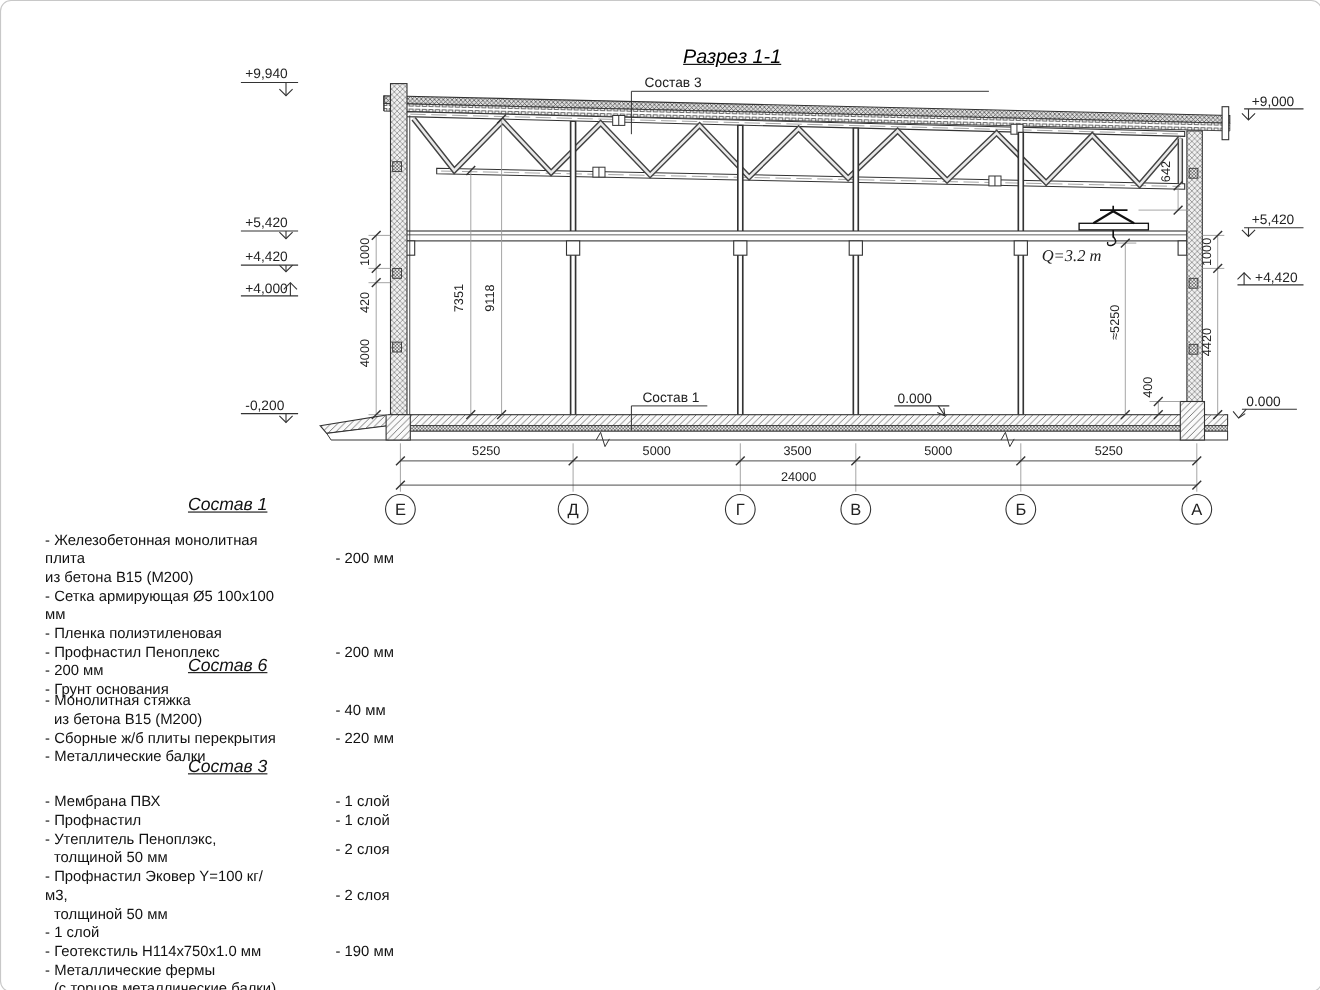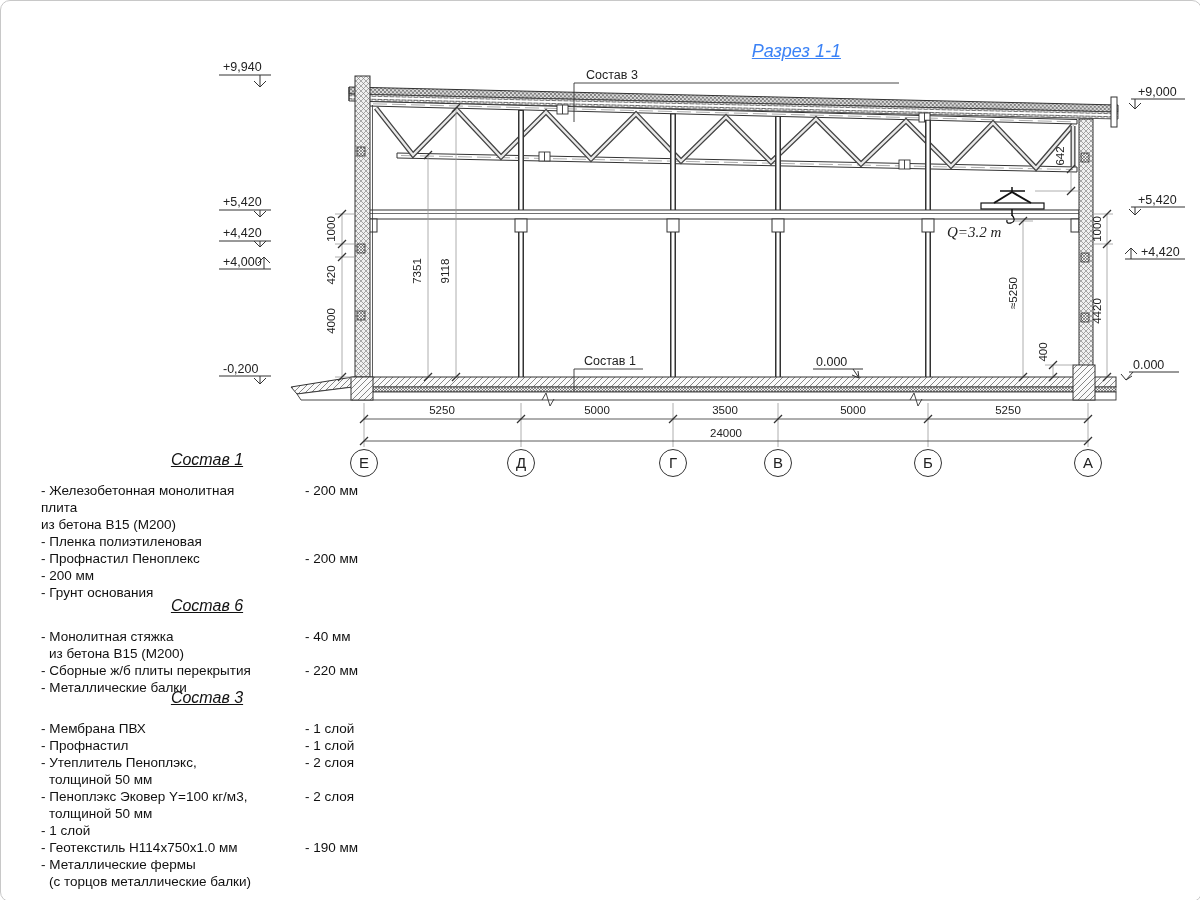--- a/index.html
+++ b/index.html
@@ -1,27 +1,27 @@
 <!DOCTYPE html>
 <html><head>
 <meta charset="utf-8">
 <style>
   html,body{margin:0;padding:0;background:#fff;}
   .page{position:relative;width:1200px;height:900px;background:#fff;border:1px solid #c8c8c8;border-radius:10px;overflow:hidden;font-family:"Liberation Sans",sans-serif;color:#1a1a1a;}
-  .title{position:absolute;left:620px;top:40px;width:220px;text-align:right;font-size:18px;font-style:italic;text-decoration:underline;color:#3b82f6;}
+  .title{position:absolute;left:620px;top:40px;width:220px;text-align:left;font-size:18px;font-style:italic;text-decoration:underline;color:#000000;}
   svg{position:absolute;left:0;top:0;}
   svg text{font-family:"Liberation Sans",sans-serif;fill:#222;}
   .dimtxt{font-size:11.5px;}
   .elevtxt{font-size:12.5px;}
   .gridtxt{font-size:15px;}
   .leadertxt{font-size:12.5px;}
   .cranetxt{font-size:15px;font-style:italic;font-family:"Liberation Serif",serif;}
   .complist{position:absolute;left:40px;width:332px;font-size:13.5px;line-height:17px;color:#111;}
   .complist .ctitle{text-align:center;font-size:16px;font-style:italic;text-decoration:underline;margin-bottom:14px;}
-  .item{display:flex;align-items:flex-start;gap:48px;}
+  .item{display:flex;align-items:center;gap:48px;}
   .item .lines{flex:1;}
   .item .l2{padding-left:8px;}
   .item .l2.no-ind{padding-left:0;}
   .item .v{width:68px;text-align:left;white-space:nowrap;}
 </style>
 </head>
 <body>
 
 <div class="page">
 
@@ -341,20 +341,26 @@
     <div class="ctitle">Состав 1</div>
     <div class="item">
       <div class="lines">
         <div>- Железобетонная  монолитная плита</div>
         <div class="l2 no-ind">из бетона  В15 (М200)</div>
       </div>
       <div class="v">- 200 мм</div>
     </div>
     <div class="item">
         <div class="lines">
+          <div>- Сетка армирующая Ø5 100х100 мм</div>
+        </div>
+        <div class="v"></div>
+      </div>
+    <div class="item">
+        <div class="lines">
           <div>- Пленка полиэтиленовая</div>
         </div>
         <div class="v"></div>
       </div>
     <div class="item">
         <div class="lines">
           <div>- Профнастил Пеноплекс</div>
         </div>
         <div class="v">- 200 мм</div>
       </div>
@@ -408,21 +414,21 @@
       </div>
     <div class="item">
       <div class="lines">
         <div>- Утеплитель Пеноплэкс,</div>
         <div class="l2">толщиной 50 мм</div>
       </div>
       <div class="v">- 2 слоя</div>
     </div>
     <div class="item">
       <div class="lines">
-        <div>- Пеноплэкс Эковер Y=100 кг/м3,</div>
+        <div>- Профнастил Эковер Y=100 кг/м3,</div>
         <div class="l2">толщиной 50 мм</div>
       </div>
       <div class="v">- 2 слоя</div>
     </div>
     <div class="item">
         <div class="v">- 1 слой</div>
       </div>
     <div class="item">
         <div class="lines">
           <div>- Геотекстиль Н114х750х1.0 мм</div>

